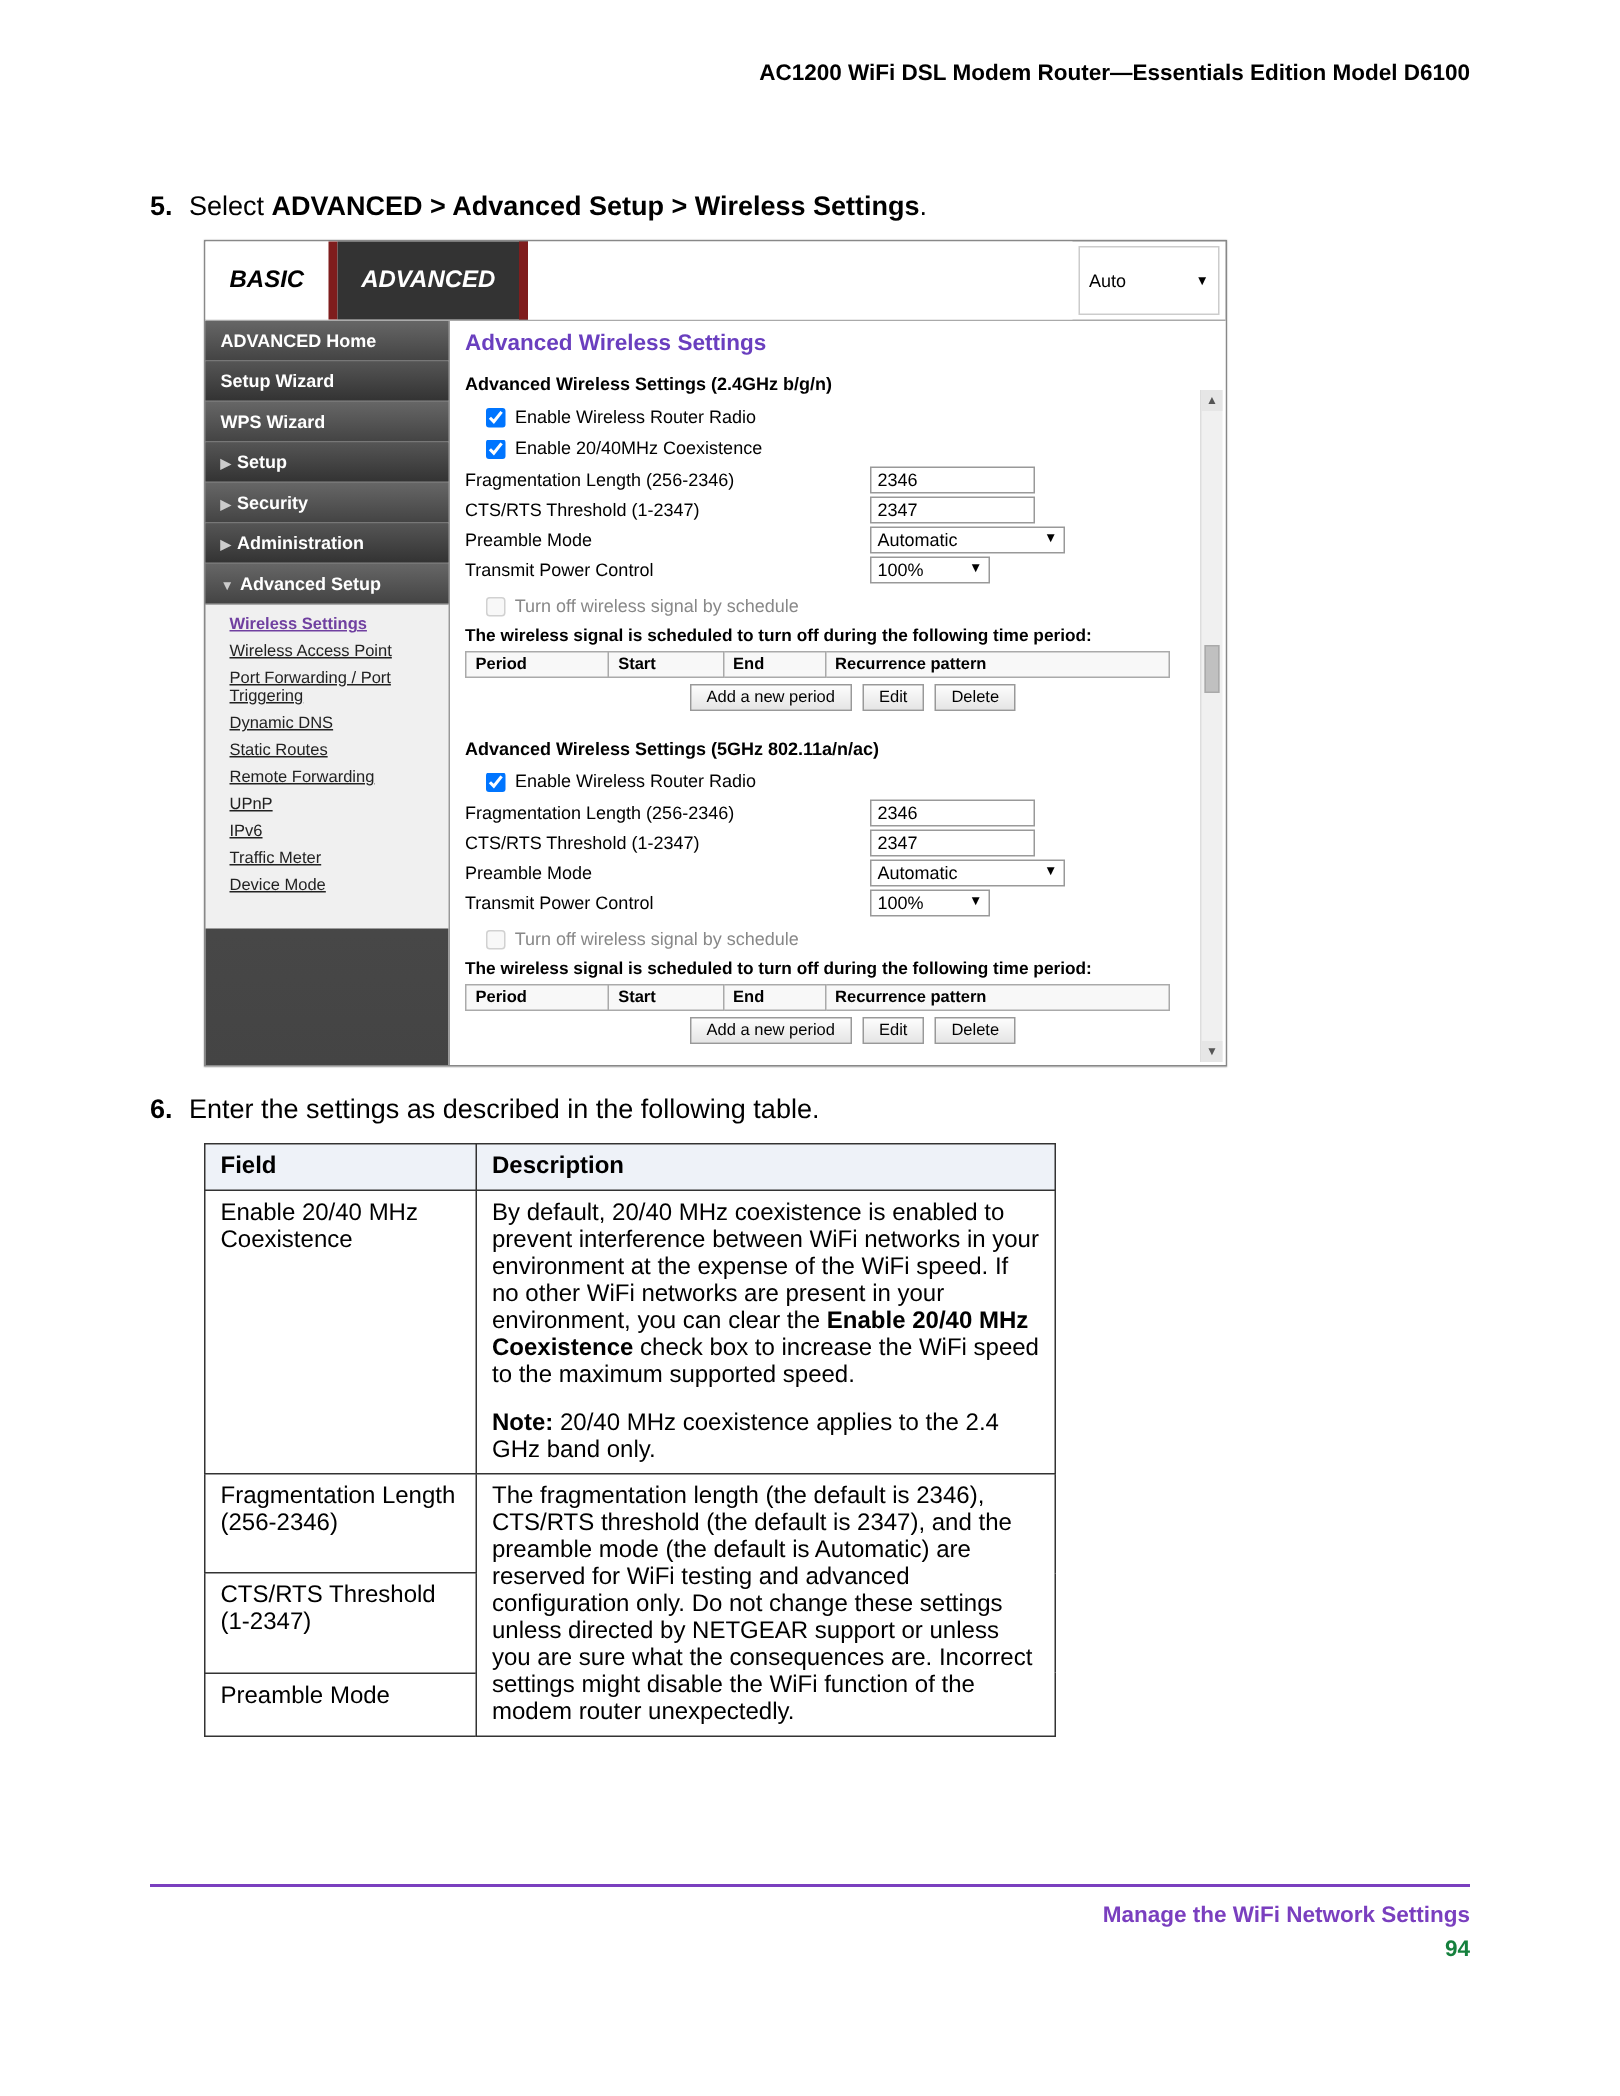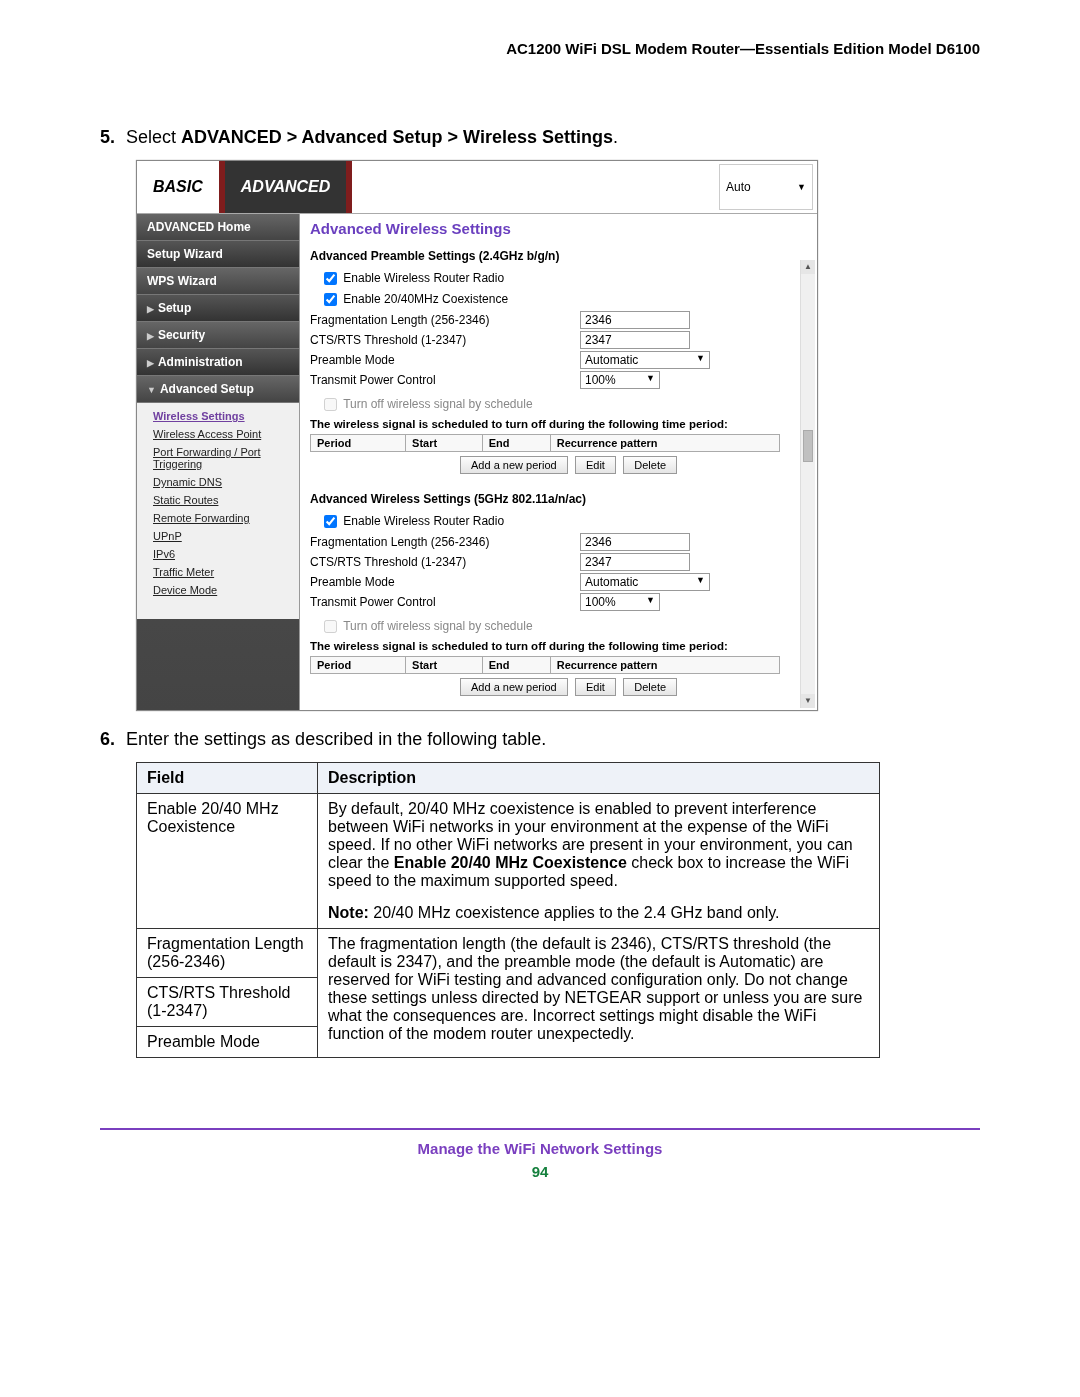--- a/index.html
+++ b/index.html
@@ -179,37 +179,37 @@
   }
   .scrollbar .arrow-up,.scrollbar .arrow-dn{
     position:absolute;left:0;right:0;height:14px;background:#e6e6e6;
     text-align:center;font-size:8px;line-height:14px;color:#555;
   }
   .scrollbar .arrow-up{top:0;} .scrollbar .arrow-dn{bottom:0;}
 
   
   .desc-table {
     border-collapse: collapse;
-    width: 744px;
+    width: 568px;
     margin: 12px 0 0 36px;
     font-size: 16px;
   }
   .desc-table th, .desc-table td {
     border: 1px solid #333;
     padding: 6px 10px;
     vertical-align: top;
     text-align: left;
   }
   .desc-table th { background: #eef2f8; font-weight: bold; }
   .desc-table .note-prefix { font-weight: bold; }
   .desc-table td .spacer { height: 14px; }
 
   .footer {
-    text-align: center;
-    margin-top: 70px;
+    text-align: right;
+    margin-top: 98px;
     border-top: 2px solid #7a3fbf;
     padding-top: 10px;
   }
   .footer-title { color: #7a3fbf; font-weight: bold; font-size: 15px; }
   .footer-page { color: #15803d; font-weight: bold; font-size: 15px; margin-top: 6px; }
 </style>
 </head>
 <body>
 
 <div class="page">
@@ -257,21 +257,21 @@
       <div class="ru-main">
         <div class="ru-title">Advanced Wireless Settings</div>
 
         <div class="scrollbar">
           <div class="arrow-up">▲</div>
           <div class="thumb"></div>
           <div class="arrow-dn">▼</div>
         </div>
 
         <div class="ru-section">
-          <div class="sec-title">Advanced Preamble Settings (2.4GHz b/g/n)</div>
+          <div class="sec-title">Advanced Wireless Settings (2.4GHz b/g/n)</div>
           <div class="chk-line"><input type="checkbox" checked="" style=""> <span>Enable Wireless Router Radio</span></div>
           <div class="chk-line"><input type="checkbox" checked="" style=""> <span>Enable 20/40MHz Coexistence</span></div>
           <div class="field-row">
               <span class="flabel">Fragmentation Length (256-2346)</span>
               <span class="finput">2346</span>
             </div>
           <div class="field-row">
               <span class="flabel">CTS/RTS Threshold (1-2347)</span>
               <span class="finput">2347</span>
             </div>

